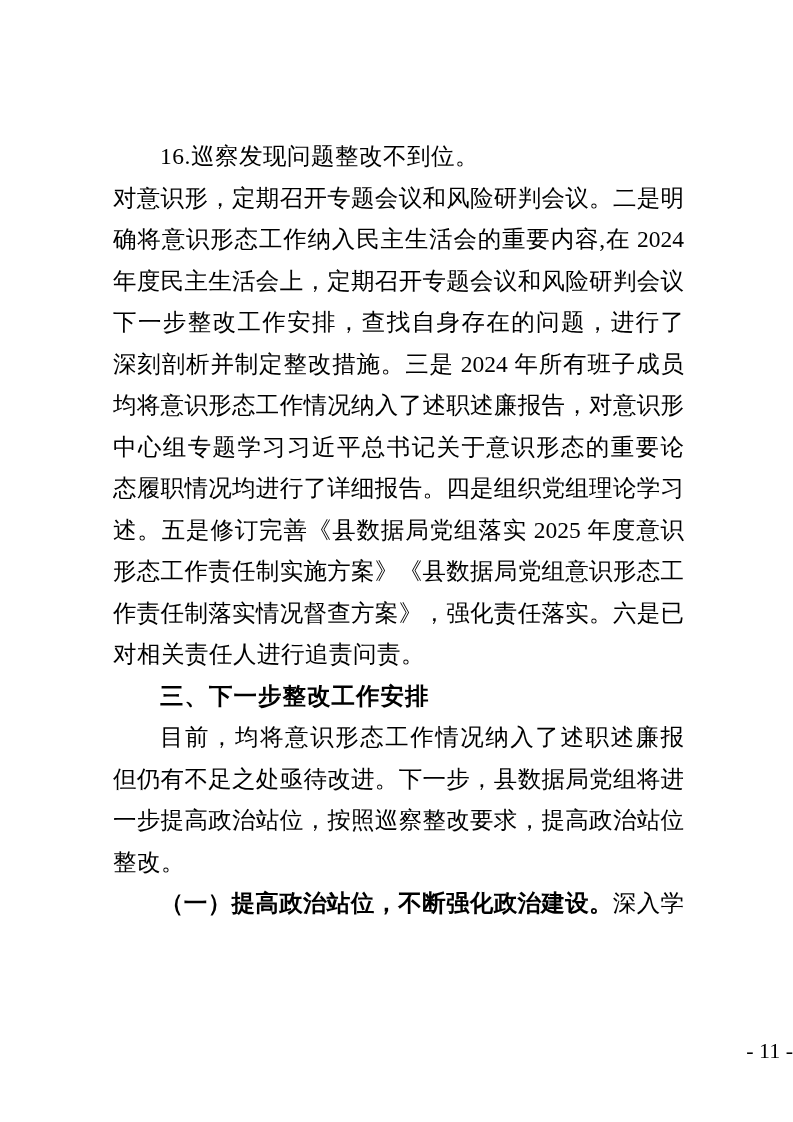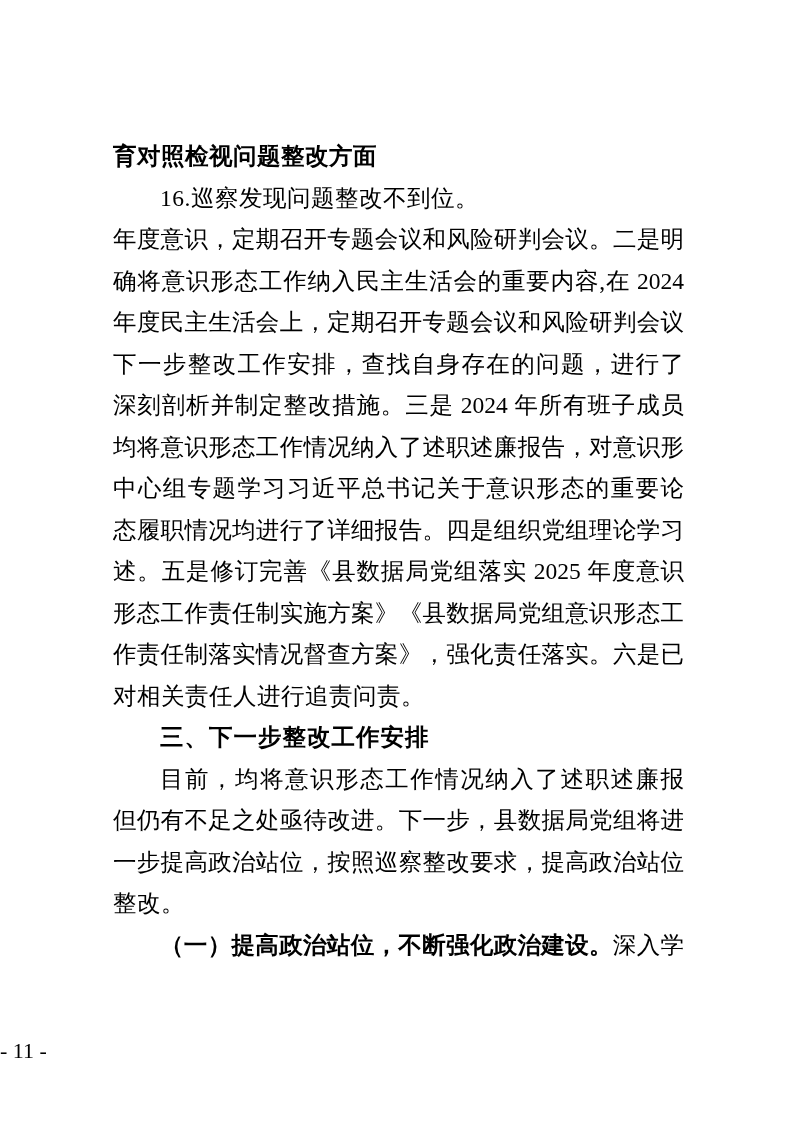--- a/index.html
+++ b/index.html
@@ -52,37 +52,36 @@
   .h-hei {
     font-weight: bold;
     letter-spacing: 1px;
     font-family: "Liberation Sans", sans-serif;
   }
   .footer {
     position: absolute;
     top: 1038px;
     left: 0;
     width: 100%;
-    text-align: left;
+    text-align: right;
     font-size: 22px;
     font-family: "Liberation Serif", serif;
     color: #000000;
   }
 </style>
 </head>
 <body>
 
 <div class="page">
   <div class="content">
 
-    <div class="line h-kai">育对照检视问题整改方面</div>
 
     <div class="line indent">16.巡察发现问题整改不到位。</div>
 
-    <div class="line just">年度意识，定期召开专题会议和风险研判会议。二是明</div>
+    <div class="line just">对意识形，定期召开专题会议和风险研判会议。二是明</div>
     <div class="line just">确将意识形态工作纳入民主生活会的重要内容,在 2024</div>
     <div class="line just">年度民主生活会上，定期召开专题会议和风险研判会议</div>
     <div class="line just">下一步整改工作安排，查找自身存在的问题，进行了</div>
     <div class="line just">深刻剖析并制定整改措施。三是 2024 年所有班子成员</div>
     <div class="line just">均将意识形态工作情况纳入了述职述廉报告，对意识形</div>
     <div class="line just">中心组专题学习习近平总书记关于意识形态的重要论</div>
     <div class="line just">态履职情况均进行了详细报告。四是组织党组理论学习</div>
     <div class="line just">述。五是修订完善《县数据局党组落实 2025 年度意识</div>
     <div class="line just">形态工作责任制实施方案》《县数据局党组意识形态工</div>
     <div class="line just">作责任制落实情况督查方案》，强化责任落实。六是已</div>

